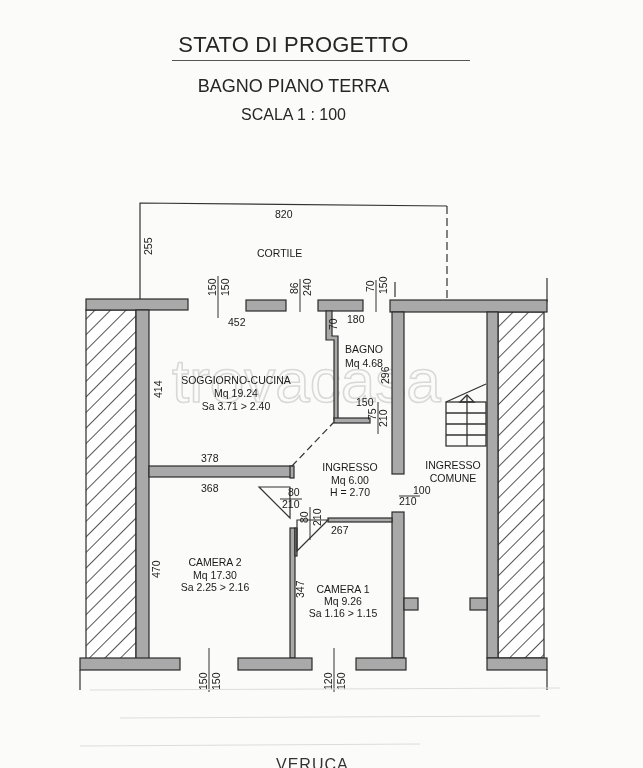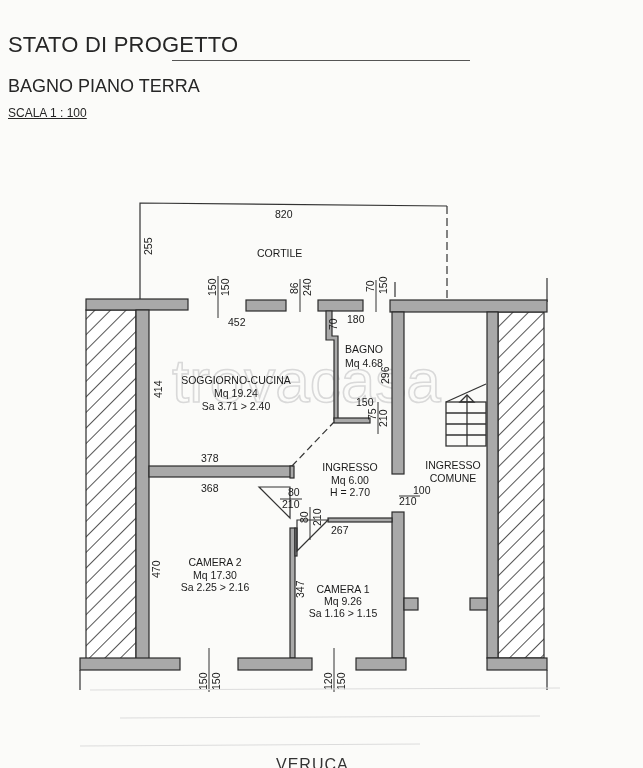--- a/index.html
+++ b/index.html
@@ -1,21 +1,21 @@
 <!DOCTYPE html>
 <html><head>
 <meta charset="utf-8">
 <style>
   html, body { margin: 0; padding: 0; background: #fbfbf9; }
   body { width: 643px; height: 768px; position: relative; overflow: hidden; font-family: "Liberation Sans", sans-serif; color: #1e1e1e; }
-  .hdr { position: absolute; left: 8px; width: 587px; }
+  .hdr { position: absolute; left: 0; width: 587px; text-align: center; }
   .title { top: 32px; font-size: 22px; letter-spacing: 0.2px; color: #262626; }
   .title-rule { position: absolute; top: 60px; left: 172px; width: 298px; height: 1px; background: #555; }
   .subtitle { top: 76px; font-size: 18px; color: #262626; }
-  .scale { top: 106px; font-size: 12px; color: #262626; text-decoration: underline; }
+  .scale { top: 106px; font-size: 16px; color: #262626; }
   svg { position: absolute; left: 0; top: 0; }
   .lbl { font-family: "Liberation Sans", sans-serif; font-size: 10.5px; fill: #1a1a1a; }
   .room { font-family: "Liberation Sans", sans-serif; font-size: 10.5px; fill: #1a1a1a; text-anchor: middle; }
   .wm { font-family: "Liberation Sans", sans-serif; font-size: 62px; fill: none; stroke: #d9d9d9; stroke-width: 1.6; }
   .bottom-text { position: absolute; top: 756px; left: 276px; font-size: 16px; color: #333; letter-spacing: 1px; }
 </style>
 </head>
 <body>
 
 <div class="hdr title">STATO DI PROGETTO</div>

